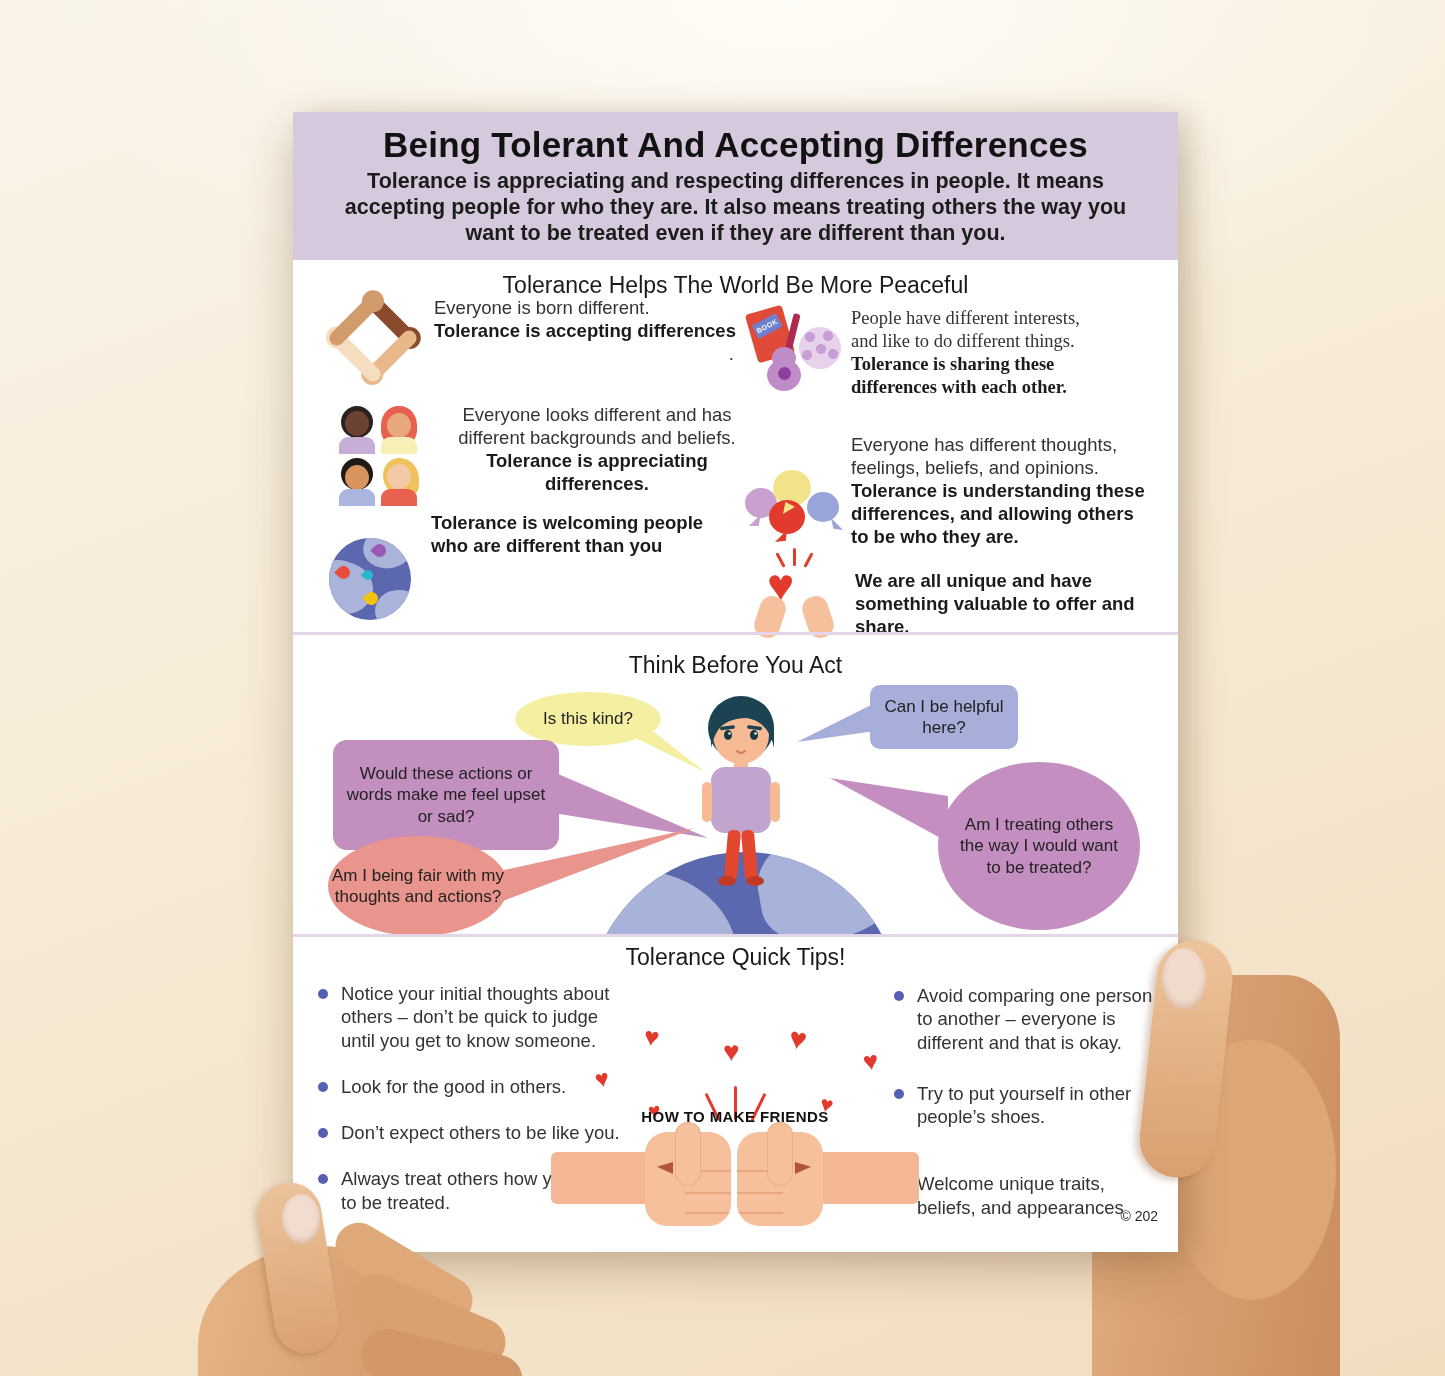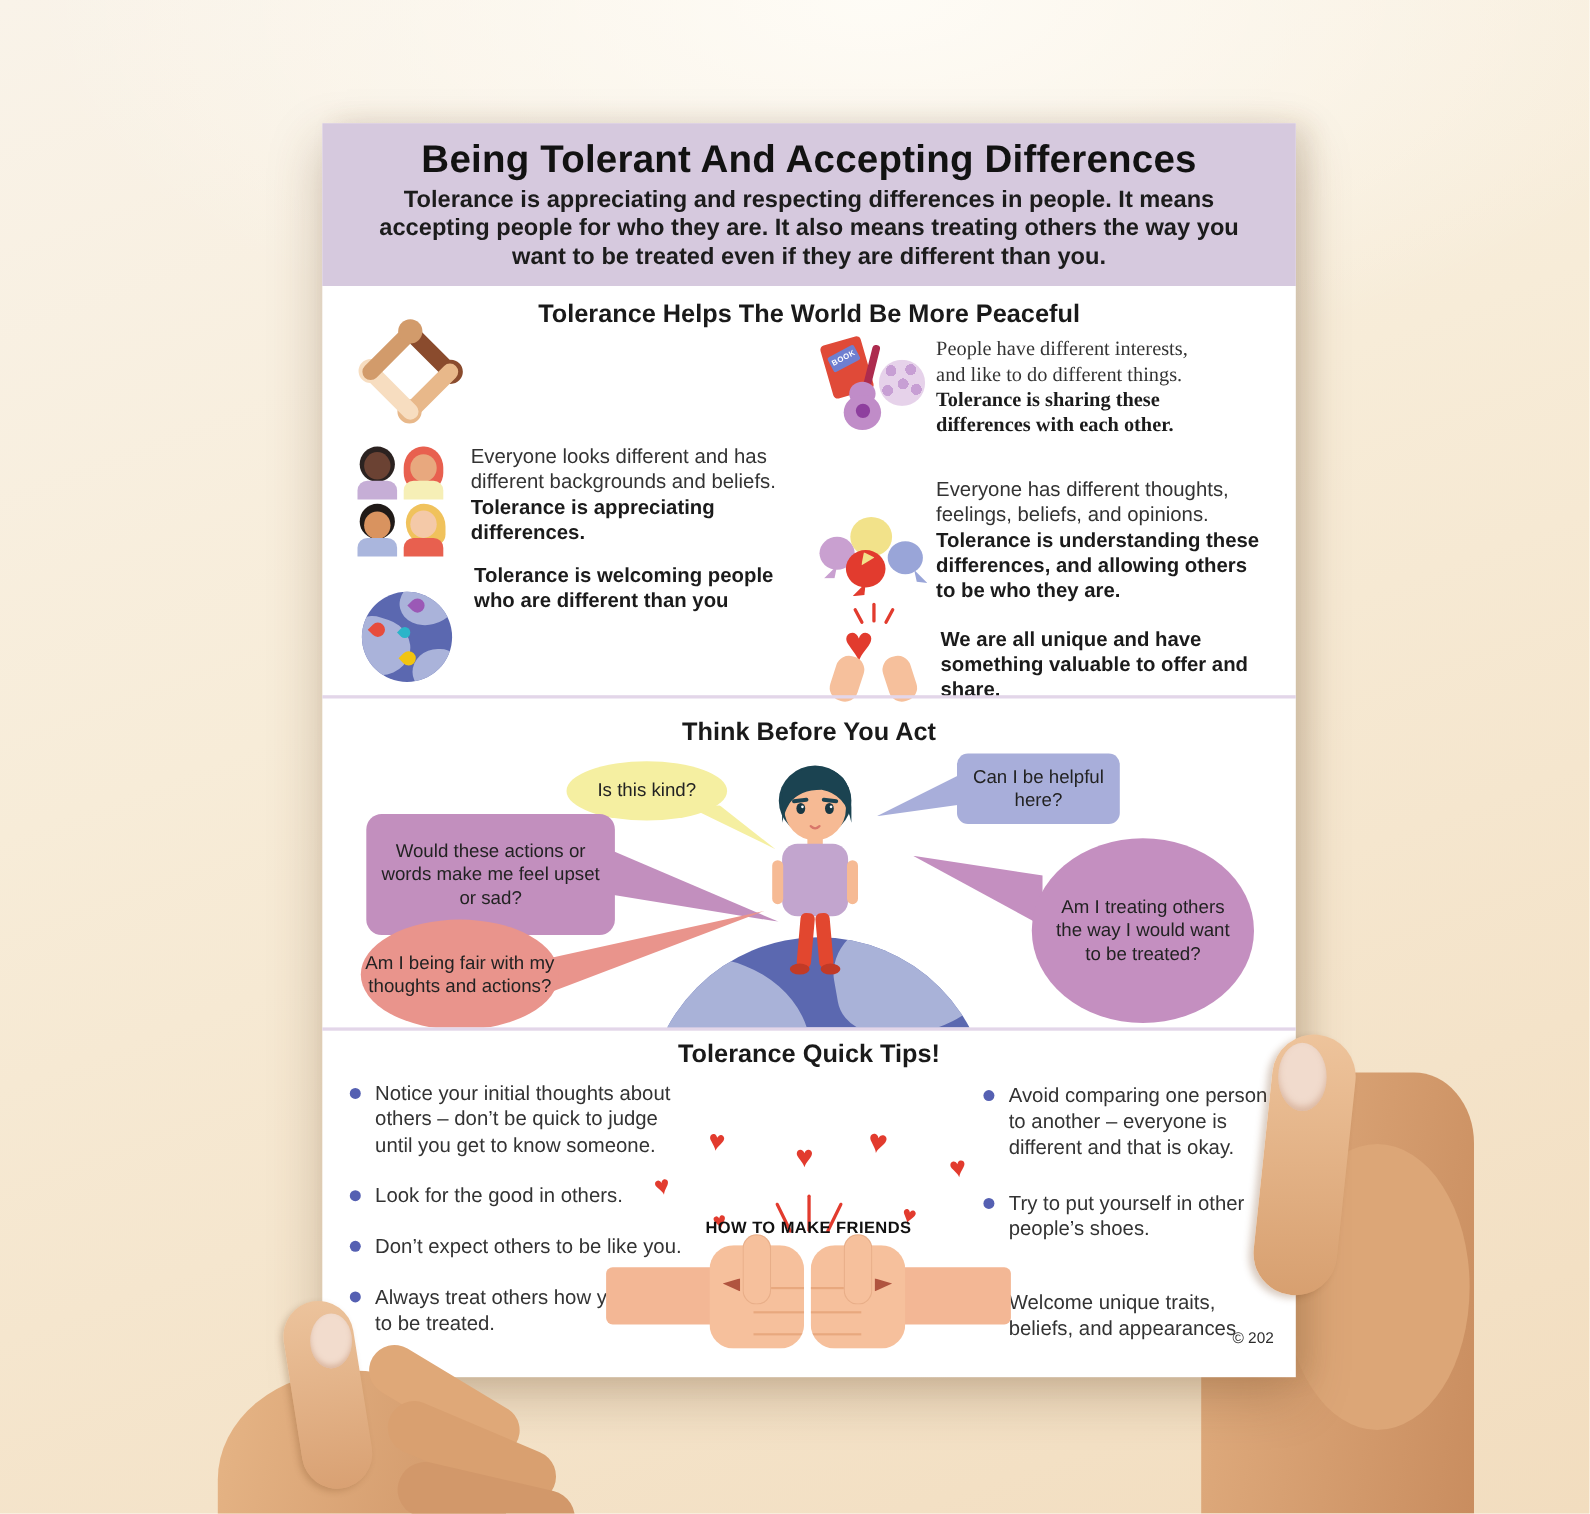--- a/index.html
+++ b/index.html
@@ -16,21 +16,21 @@
     position:absolute;left:293px;top:112px;width:885px;height:1140px;
     background:#ffffff;z-index:2;
     box-shadow:0 18px 45px rgba(96,62,28,.28), 12px 0 22px rgba(96,62,28,.12);
   }
   .band{
     position:absolute;left:0;top:0;width:100%;height:148px;background:#d6c9de;
     display:flex;flex-direction:column;align-items:center;justify-content:center;gap:4px;
   }
   .band .title{font-size:35px;font-weight:800;color:#121212;letter-spacing:.2px;}
   .band .subtitle{font-size:21.5px;font-weight:700;color:#1c1c1c;line-height:1.2;text-align:center;padding:0 42px;}
-  .h2{position:absolute;width:100%;text-align:center;font-size:23px;font-weight:700;color:#1a1a1a;}
+  .h2{position:absolute;width:100%;text-align:center;font-size:23px;font-weight:400;color:#1a1a1a;}
   .divider{position:absolute;left:0;width:100%;height:3px;background:#e3d6e9;}
   
   .p-item{position:absolute;display:flex;gap:14px;align-items:flex-start;}
   .p-item .txt{font-size:18.5px;color:#333;line-height:1.24;}
   .p-item .txt b{color:#1b1b1b;display:block;}
   .p-item .suffix{display:block;text-align:right;width:300px;color:#333;}
   .iconbox{flex:0 0 92px;width:92px;position:relative;}
   
   .ic-hands{height:86px;}
   .ic-hands .frame{position:absolute;left:12px;top:8px;width:66px;height:66px;transform:rotate(45deg);}
@@ -165,23 +165,28 @@
 
     <div class="p-item" style="left:35px;top:185px;width:420px;">
       <div class="iconbox ic-hands">
         <div class="frame">
           <div class="bar b1"></div>
           <div class="bar b2"></div>
           <div class="bar b3"></div>
           <div class="bar b4"></div>
         </div>
       </div>
-    </div>
-
-    <div class="p-item" style="left:29px;top:292px;width:420px;">
+      <div class="txt" style="max-width:310px;">
+        <span>Everyone is born different.</span>
+        <b>Tolerance is accepting differences</b>
+        <span class="suffix">.</span>
+      </div>
+    </div>
+
+    <div class="p-item" style="left:43px;top:292px;width:420px;text-align:center;">
       <div class="iconbox ic-faces">
         <div class="person f1">
             <div class="hair"></div>
             <div class="face"></div>
             <div class="bodyp"></div>
           </div>
         <div class="person f2">
             <div class="hair"></div>
             <div class="face"></div>
             <div class="bodyp"></div>

